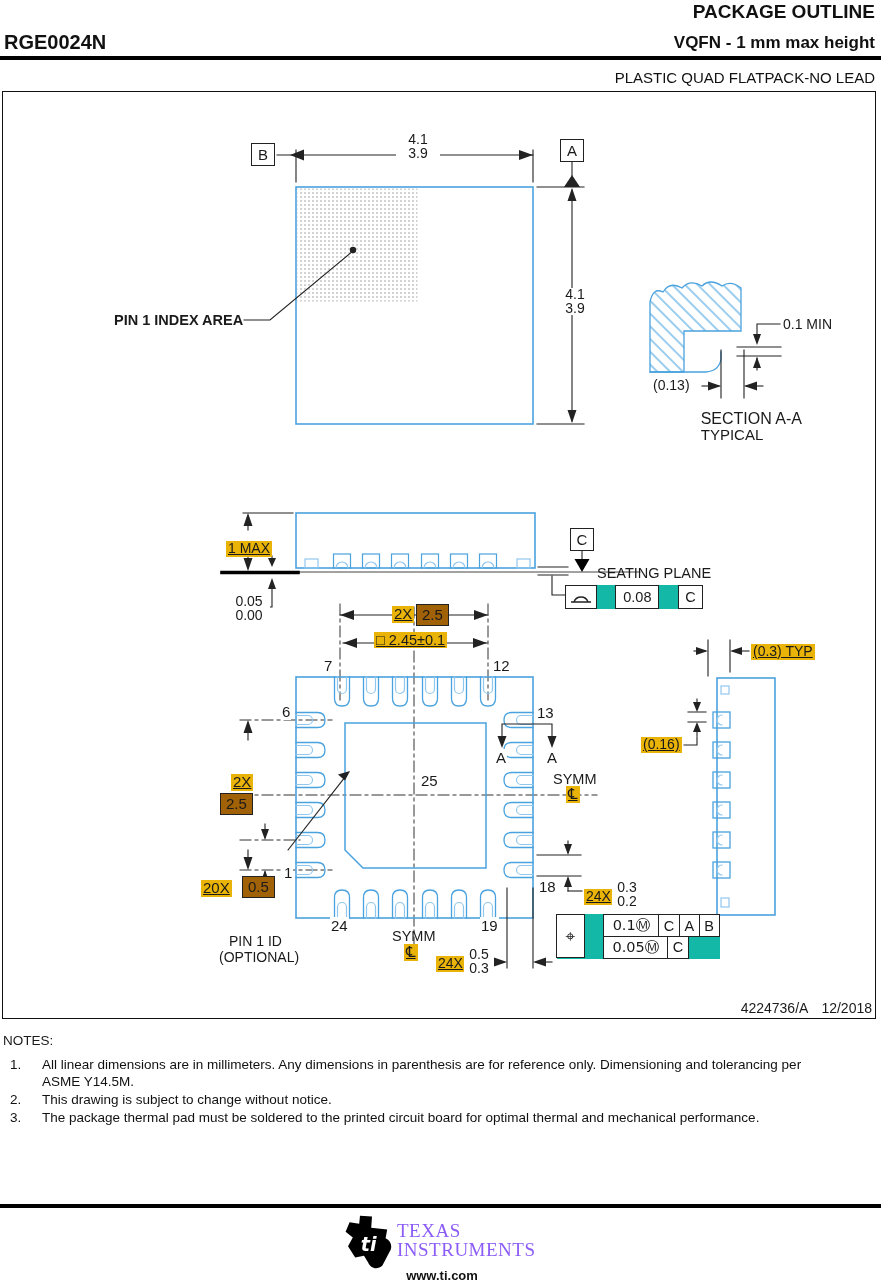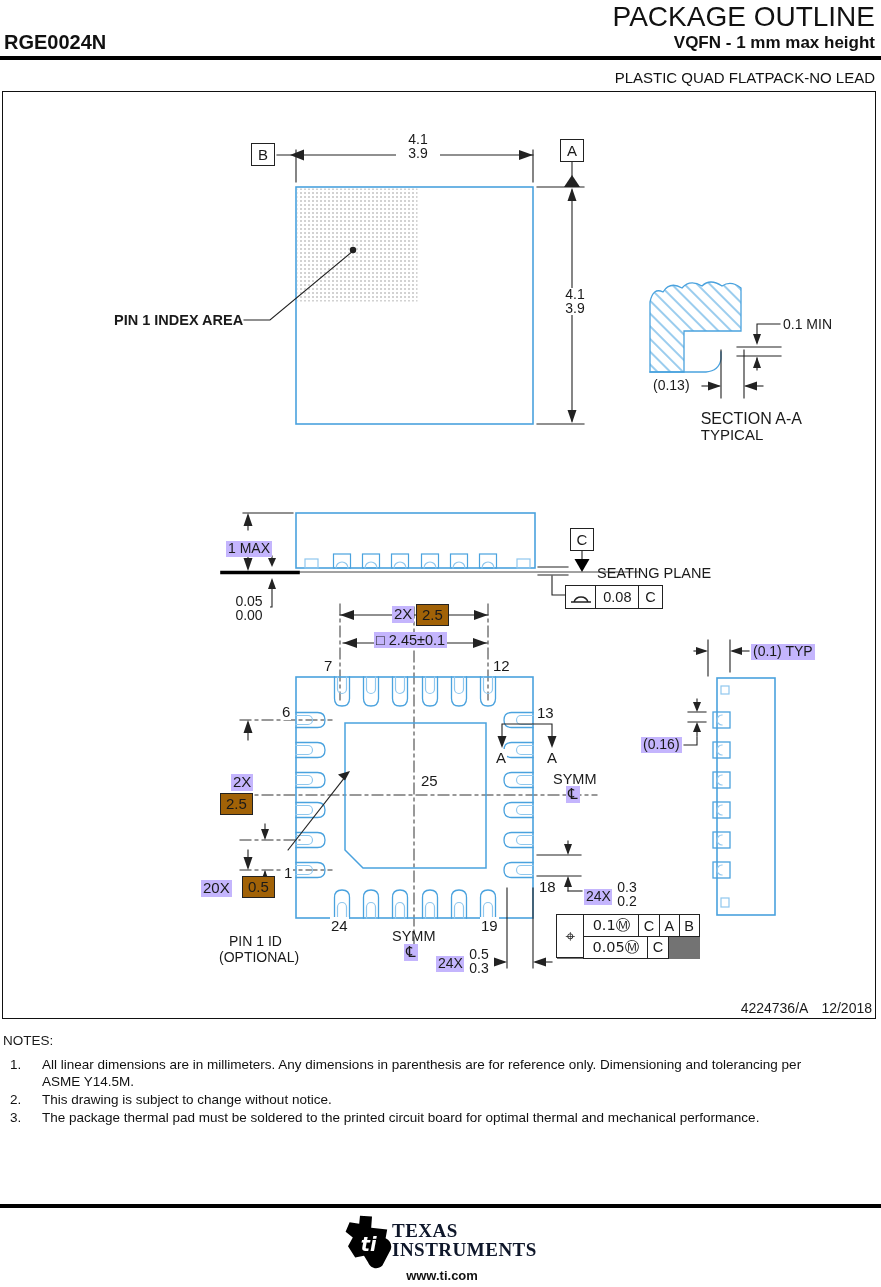--- a/index.html
+++ b/index.html
@@ -1,40 +1,40 @@
 <!DOCTYPE html>
 <html><head>
 <meta charset="utf-8">
 <style>
   html,body{margin:0;padding:0;background:#fff;}
   body{position:relative;width:881px;height:1287px;font-family:"Liberation Sans","DejaVu Sans",sans-serif;color:#111;overflow:hidden;}
   .abs{position:absolute;}
   .lbl{position:absolute;font-size:14px;color:#1a1a1a;white-space:nowrap;line-height:1.12;}
-  .bg{background:#c4b5fd;padding:0 2px;}
+  .bg{background:#eab308;padding:0 2px;text-decoration:underline;}
   .stack{position:absolute;text-align:center;font-size:14px;line-height:13.5px;background:#fff;padding:0 2px;color:#1a1a1a;}
   .dbox{position:absolute;width:22px;height:21px;border:1.5px solid #222;display:flex;align-items:center;justify-content:center;font-size:15px;background:#fff;color:#1a1a1a;}
   .bbox{border:1.4px solid #222;padding:0 5px;font-size:15px;background:#a16207;color:#1a1a1a;display:inline-block;line-height:20px;}
   .pin{position:absolute;font-size:15px;color:#1a1a1a;background:#fff;padding:0 1px;}
   .hdr-right{position:absolute;right:6px;text-align:right;}
-  .fcf{position:absolute;display:flex;background:#737373;}
+  .fcf{position:absolute;display:flex;background:#14b8a6;gap:20px;}
   .fcf-cell{border:1.3px solid #222;display:flex;align-items:center;justify-content:center;font-size:14.5px;background:#fff;margin-left:-1.3px;color:#1a1a1a;}
   .fcf-row{display:flex;}
   .frame{position:absolute;left:2px;top:91px;width:872px;height:926px;border:1.7px solid #111;}
   .rule{position:absolute;background:#000;}
   .notes{position:absolute;left:10px;top:1056px;width:856px;font-size:13.5px;line-height:17px;color:#111;}
   .note-row{display:flex;margin-bottom:1px;}
   .note-num{width:32px;flex:none;}
   .note-text{width:795px;}
   .sym{font-family:"DejaVu Sans",sans-serif;}
   svg text{font-family:"DejaVu Sans",sans-serif;}
 </style>
 </head>
 <body>
 
-<div class="hdr-right" style="top:1px;font-size:28px;font-weight:normal;">PACKAGE OUTLINE</div>
+<div class="hdr-right" style="top:1px;font-size:19px;font-weight:bold;">PACKAGE OUTLINE</div>
 <div class="abs" style="left:4px;top:31px;font-size:20px;font-weight:bold;">RGE0024N</div>
 <div class="hdr-right" style="top:33px;font-size:17px;font-weight:bold;">VQFN - 1 mm max height</div>
 <div class="rule" style="left:0;top:56px;width:881px;height:3.5px;"></div>
 <div class="hdr-right" style="top:69px;font-size:15px;">PLASTIC QUAD FLATPACK-NO LEAD</div>
 
 <div class="frame"></div>
 
 <svg class="abs" style="left:0;top:0;" width="881" height="1287" viewBox="0 0 881 1287">
   <defs>
     <pattern id="dots" patternUnits="userSpaceOnUse" width="4" height="4">
@@ -366,21 +366,21 @@
       <div class="fcf-cell" style="width:19px;height:21px;">A</div>
       <div class="fcf-cell" style="width:19px;height:21px;">B</div>
     </div>
     <div class="fcf-row" style="margin-top:-1.3px;">
       <div class="fcf-cell sym" style="width:63px;height:21px;">0.05Ⓜ</div>
       <div class="fcf-cell" style="width:20px;height:21px;">C</div>
     </div>
   </div>
 </div>
 
-<div class="lbl bg" style="left:751px;top:644px;">(0.1) TYP</div>
+<div class="lbl bg" style="left:751px;top:644px;">(0.3) TYP</div>
 <div class="lbl bg" style="left:641px;top:737px;">(0.16)</div>
 
 <div class="lbl" style="left:731px;top:1001px;width:141px;display:flex;justify-content:flex-end;gap:13px;font-size:14px;">
   <span>4224736/A</span>
   <span>12/2018</span>
 </div>
 
 <div class="lbl" style="left:3px;top:1033px;font-size:13.5px;">NOTES:</div>
 <div class="notes">
   <div class="note-row">
@@ -396,18 +396,18 @@
     <div class="note-text">The package thermal pad must be soldered to the printed circuit board for optimal thermal and mechanical performance.</div>
   </div>
 </div>
 
 <div class="rule" style="left:0;top:1204px;width:881px;height:4px;"></div>
 <div class="abs" style="left:344px;top:1214px;display:flex;align-items:flex-start;">
   <svg width="48" height="58" viewBox="0 0 60 70">
     <path d="M20,1 L35,2 L34,16 L54,18 L52,29 C59,32 61,40 57,46 L48,63 C42,69 33,67 30,59 L25,51 L14,53 L5,39 L11,28 L2,21 L7,9 L19,11 Z" fill="#000"></path>
     <text x="21" y="45" font-size="24" font-weight="bold" font-style="italic" fill="#fff">ti</text>
   </svg>
-  <div style="margin-top:8px;font-family:'Liberation Serif','DejaVu Serif',serif;font-weight:bold;color:#0f172a;">
+  <div style="margin-left:5px;margin-top:8px;font-family:'Liberation Serif','DejaVu Serif',serif;font-weight:normal;color:#8b5cf6;">
     <div style="font-size:19px;line-height:18px;letter-spacing:0.5px;">TEXAS</div>
     <div style="font-size:19px;line-height:19px;letter-spacing:0.5px;">INSTRUMENTS</div>
   </div>
 </div>
 <div class="abs" style="left:380px;top:1268px;width:124px;text-align:center;font-size:13px;font-weight:bold;">www.ti.com</div>
 
 </body></html>

